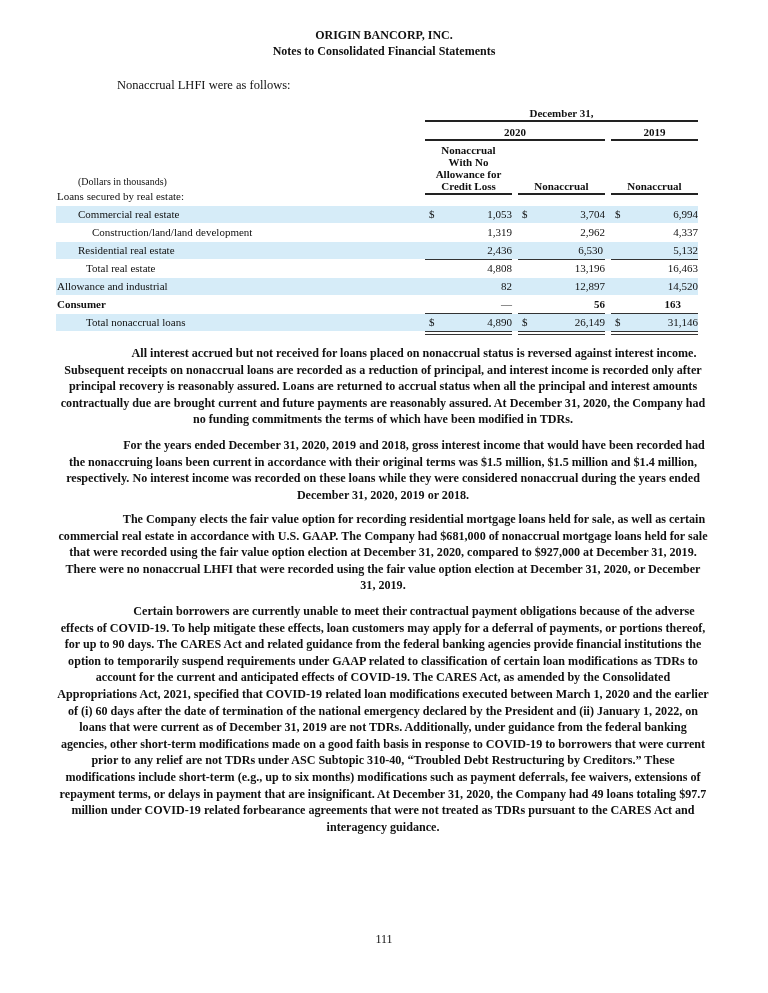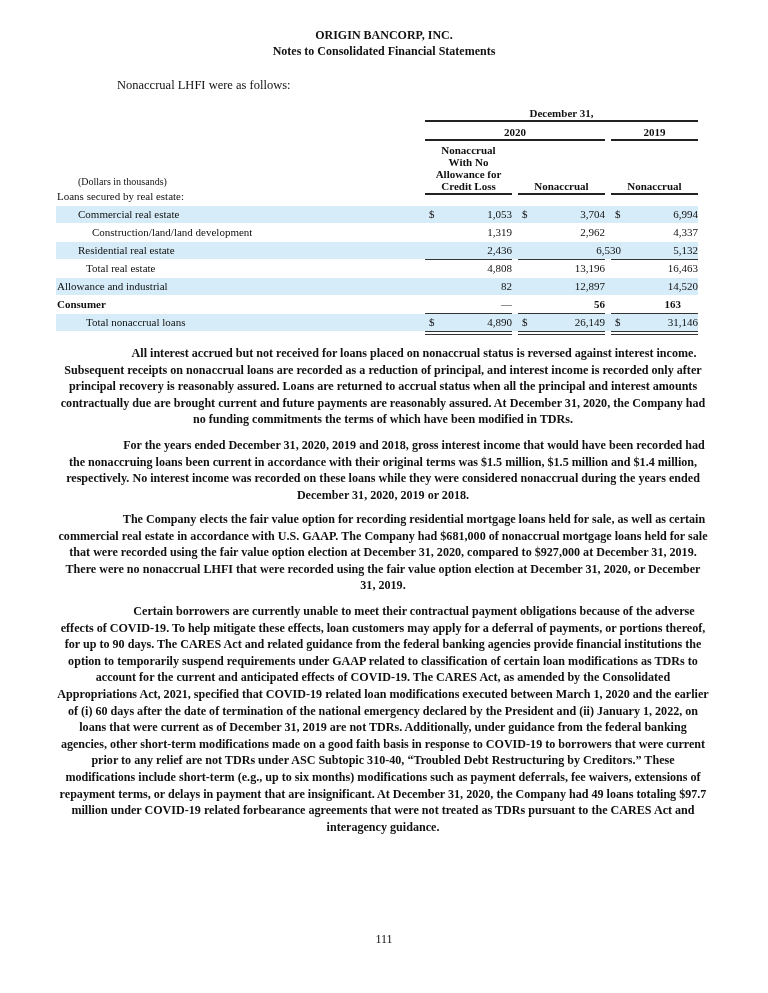--- a/index.html
+++ b/index.html
@@ -70,21 +70,21 @@
   <div class="row" style="top:224px;">
     <span class="lbl" style="left:28px;margin-left:8px;">Construction/land/land development</span>
     <span class="cell" style="left:369px; width:87px;">1,319</span>
     <span class="cell" style="left:462px; width:87px;">2,962</span>
     <span class="cell" style="left:555px; width:87px;">4,337</span>
   </div>
 
   <div class="row shaded" style="top:242px;">
     <span class="lbl" style="left:22px;font-family:Liberation Serif, serif;">Residential real estate</span>
     <span class="cell" style="left:369px; width:87px;">2,436</span>
-    <span class="cell" style="left:478px; width:87px;">6,530</span>
+    <span class="cell" style="left:460px; width:87px;">6,530</span>
     <span class="cell" style="left:555px; width:87px;">5,132</span>
   </div>
   <div class="rule thin" style="left:425px; width:87px; top:259px;"></div>
   <div class="rule thin" style="left:518px; width:87px; top:259px;"></div>
   <div class="rule thin" style="left:611px; width:87px; top:259px;"></div>
 
   <div class="row" style="top:260px;">
     <span class="lbl" style="left:30px;">Total real estate</span>
     <span class="cell" style="left:369px; width:87px;">4,808</span>
     <span class="cell" style="left:462px; width:87px;">13,196</span>

